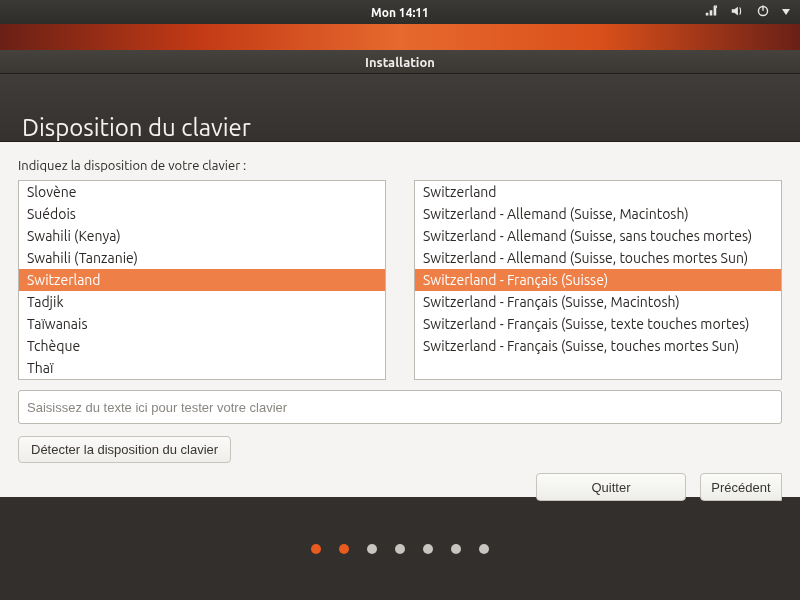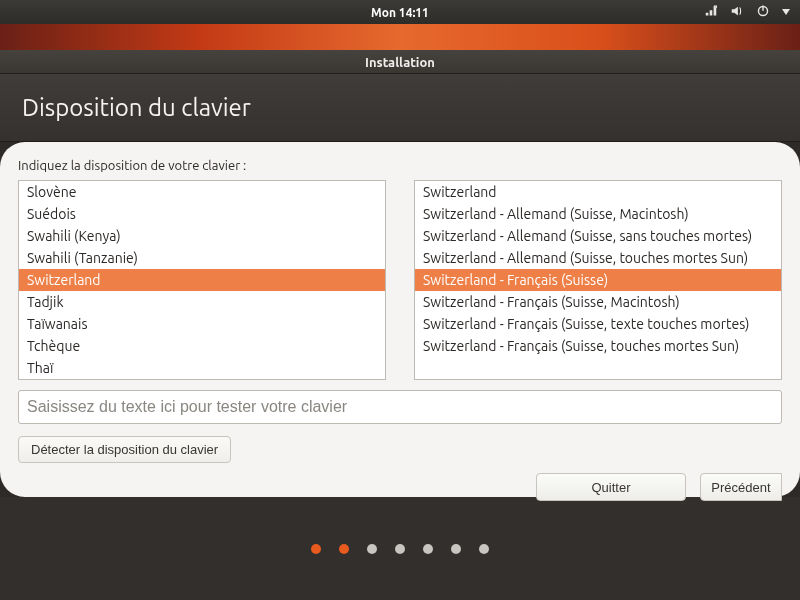--- a/index.html
+++ b/index.html
@@ -24,43 +24,43 @@
     background: linear-gradient(90deg, #6a2016 0%, #c33a15 25%, #e7692e 50%, #d94f1b 75%, #6a2016 100%);
   }
 
   .titlebar {
     height: 24px; display: flex; align-items: center; justify-content: center;
     background: linear-gradient(#46423e,#3a3632); font-size: 13px; color: #efeeec; font-weight: 600;
     border-bottom: 1px solid #232120;
   }
 
   .heading-band {
-    height: 68px; display: flex; align-items: center;
+    height: 68px; display: flex; align-items: flex-end;
     padding: 0 22px; background: linear-gradient(#403c39,#35312e);
     border-bottom: 1px solid #1f1d1b;
   }
   .heading-band h1 { font-size: 24px; font-weight: 400; color: #f5f3f1; }
 
   .content {
     background: #f5f4f2; color: #2e2a27;
-    height: 355px; padding: 16px 18px 14px 18px; display: flex; flex-direction: column; border-radius: 25px;
+    height: 355px; padding: 16px 18px 14px 18px; display: flex; flex-direction: column;
   }
   .prompt { font-size: 13px; margin-bottom: 8px; }
 
   .lists { display: flex; gap: 28px; height: 200px; }
   .listbox {
     flex: 1; border: 1px solid #bdb9b3; background: #fff; overflow: hidden;
     font-size: 14px; color: #2b2826;
   }
   .listbox .row { padding: 3px 8px; white-space: nowrap; overflow: hidden; text-overflow: clip; cursor: default; }
   .listbox .row.selected { background: #ee7f47; color: #fff; }
 
   .test-input {
     margin-top: 10px; width: 100%; height: 28px;
-    border: 1px solid #bdb9b3; border-radius: 3px; padding: 16px 8px; font-size: 16px; color: #444;
+    border: 1px solid #bdb9b3; border-radius: 3px; padding: 16px 8px; font-size: 13px; color: #444;
     background: #fff;
   }
   .test-input::placeholder { color: #8a8682; }
 
   .detect-btn {
     margin-top: 12px; align-self: flex-start;
     background: linear-gradient(#fafaf8,#efeeea);
     border: 1px solid #c7c3bd; border-radius: 4px;
     padding: 5px 12px; font-size: 13px; color: #3a3632; cursor: pointer;
   }

